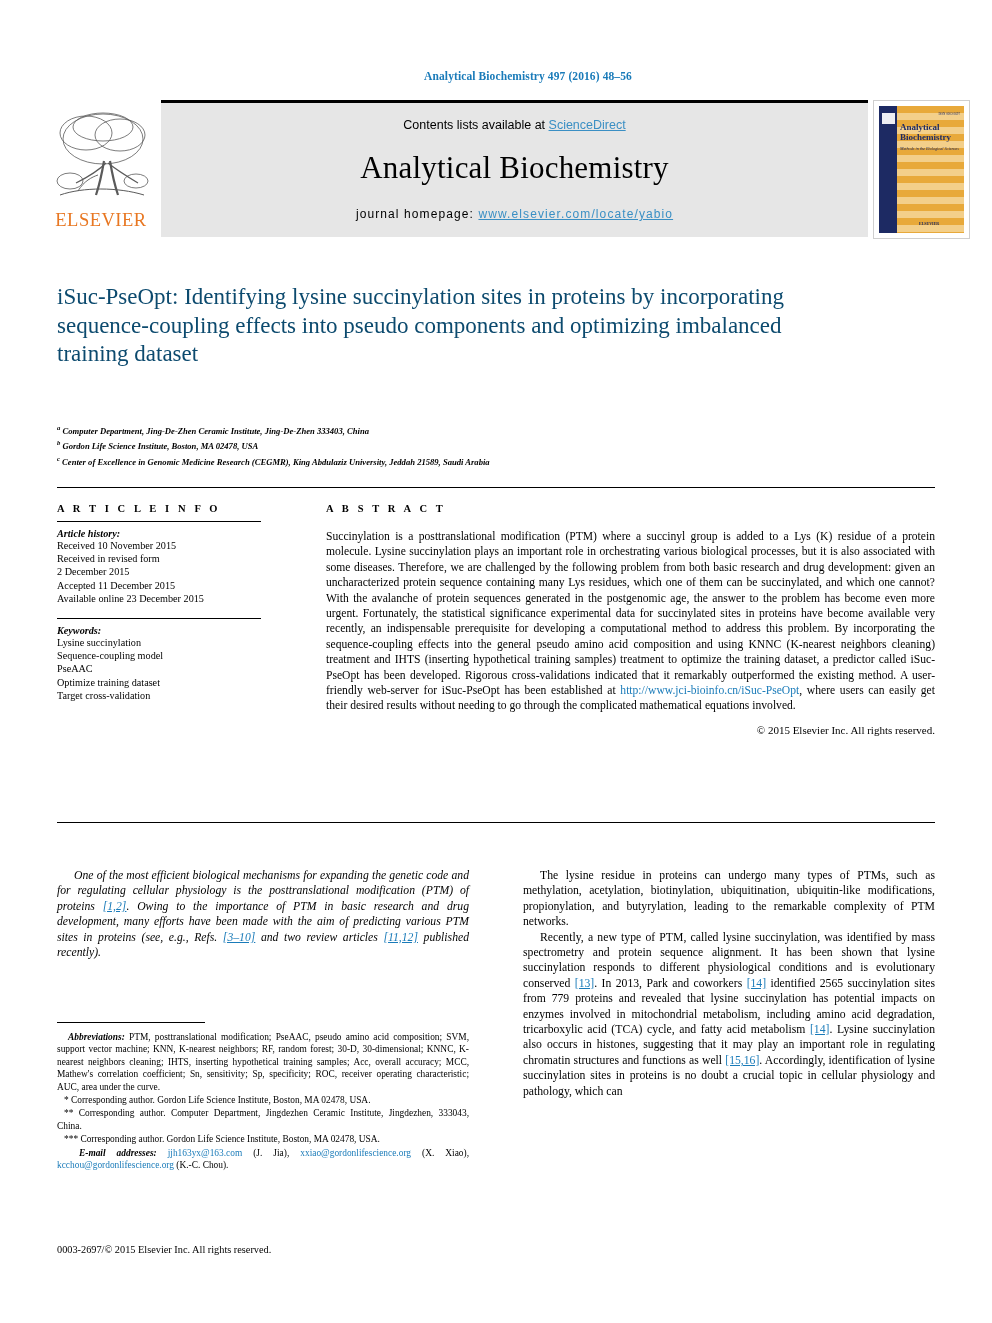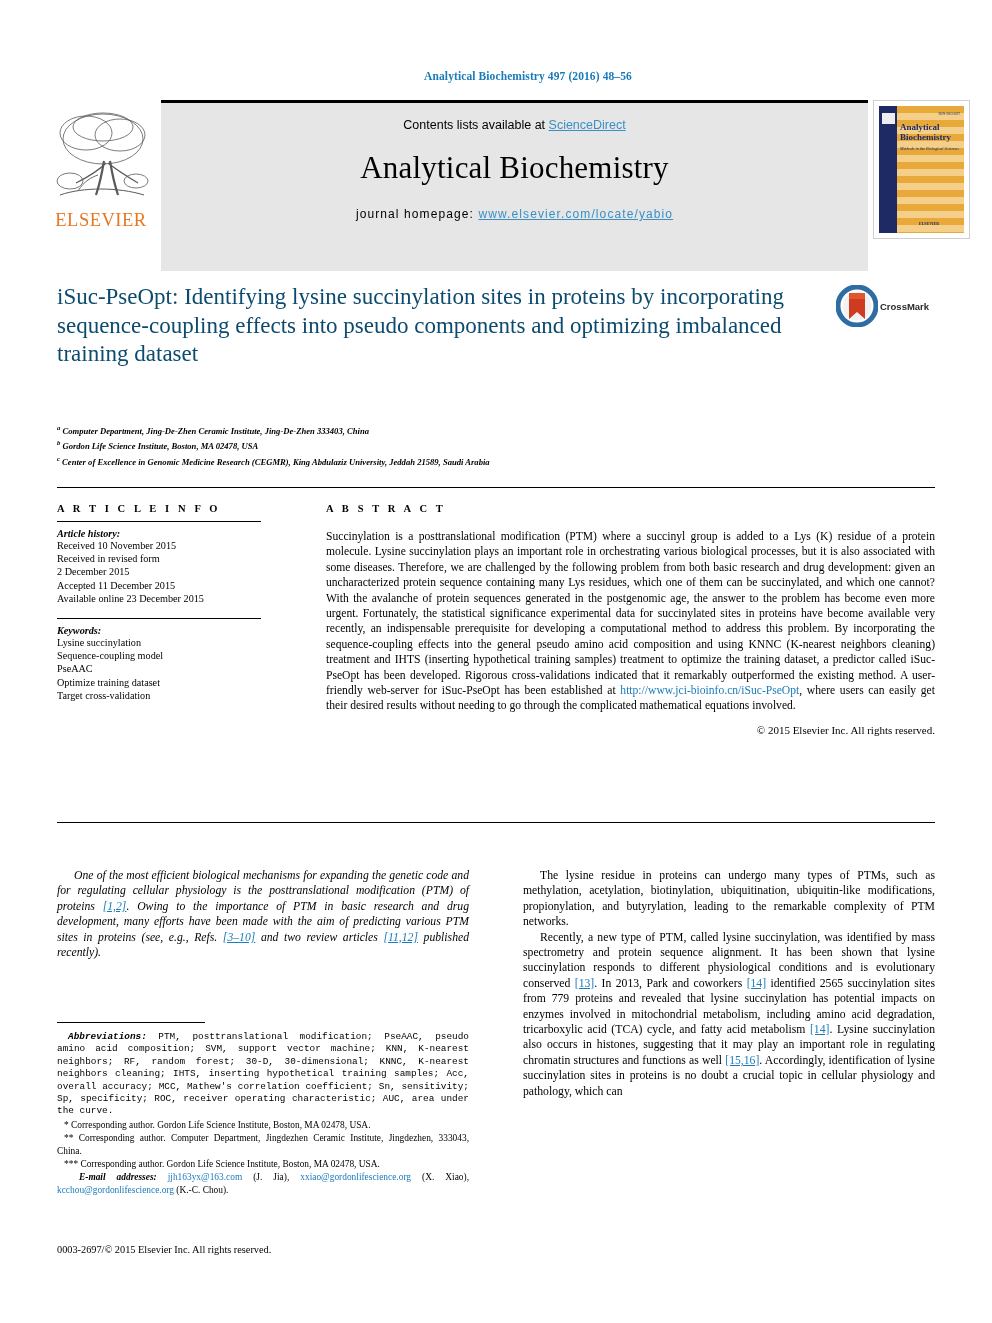--- a/index.html
+++ b/index.html
@@ -46,21 +46,21 @@
     position: absolute;
     left: 113px; top: 0;
     width: 707px;
     height: 3px;
     background: #000;
   }
   .masthead-center {
     position: absolute;
     left: 113px; top: 3px;
     width: 707px;
-    height: 168px;
+    height: 134px;
     background: #e6e6e6;
     text-align: center;
   }
   .contents-line {
     margin-top: 15px;
     font-size: 12.5px;
     font-family: "Liberation Sans", sans-serif;
     color: #000;
   }
   .contents-line .sd {
@@ -317,21 +317,21 @@
     position: absolute;
     left: 57px; top: 1031px;
     width: 412px;
     font-size: 9.4px;
     line-height: 12.4px;
     text-align: justify;
   }
   .footnotes .fn {
     margin: 0;
   }
-  .footnotes .fn.abbrev { text-indent: 11px; font-family: Liberation Mono, monospace; }
+  .footnotes .fn.abbrev { text-indent: 11px; }
   .footnotes .fn.corr { text-indent: 7px; margin-top: 1px; }
   .footnotes .fn.emails { text-indent: 22px; margin-top: 1px; }
   .abbrev-label {
     font-style: italic;
     font-weight: bold;
   }
   .email-label {
     font-style: italic;
     font-weight: bold;
   }
@@ -396,29 +396,20 @@
         <div class="cover-sub">Methods in the Biological Sciences</div>
         <div class="cover-elsevier">ELSEVIER</div>
       </div>
     </div>
   </div>
 
   <div class="title-block">
     <div class="paper-title">iSuc-PseOpt: Identifying lysine succinylation sites in proteins by incorporating sequence-coupling effects into pseudo components and optimizing imbalanced training dataset</div>
   </div>
 
-  <div class="crossmark">
-    <svg width="42" height="42" viewBox="0 0 42 42">
-      <circle cx="21" cy="21" r="19" fill="none" stroke="#2e6da4" stroke-width="5"></circle>
-      <circle cx="21" cy="21" r="14.5" fill="#f2f2f2"></circle>
-      <path d="M13 8 H29 V34 L21 27 L13 34 Z" fill="#cf3a22"></path>
-      <path d="M13 8 H29 V14 H13 Z" fill="#e0562f"></path>
-    </svg>
-    <div class="crossmark-label">CrossMark</div>
-  </div>
 
 
   <div class="affiliations">
     <div><sup>a</sup> <span>Computer Department, Jing-De-Zhen Ceramic Institute, Jing-De-Zhen 333403, China</span></div>
     <div><sup>b</sup> <span>Gordon Life Science Institute, Boston, MA 02478, USA</span></div>
     <div><sup>c</sup> <span>Center of Excellence in Genomic Medicine Research (CEGMR), King Abdulaziz University, Jeddah 21589, Saudi Arabia</span></div>
   </div>
 
   <div class="band-rule rule-above-info"></div>
   <div class="band-rule rule-below-info"></div>

